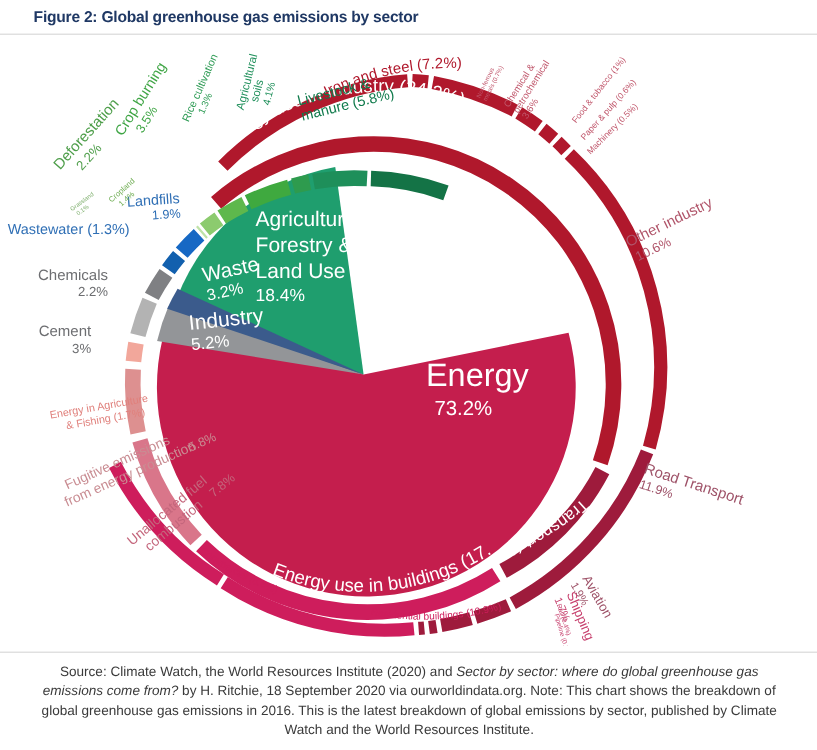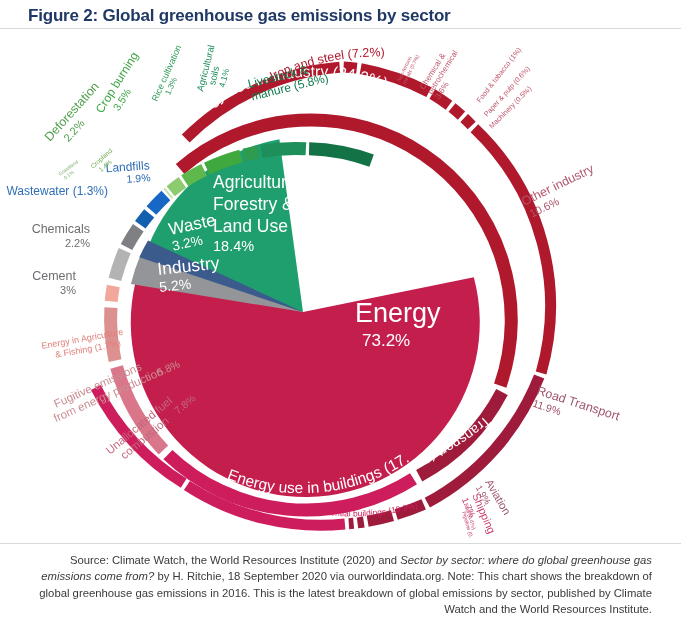--- a/index.html
+++ b/index.html
@@ -8,21 +8,21 @@
     width:681px;height:625px;
     background:#ffffff;
     font-family:"Liberation Sans", sans-serif;
     color:#333;
     overflow:hidden;
     position:relative;
   }
   .figure-title{
     position:absolute;
     left:28px; top:6px;
-    font-size:17px;
+    font-size:13px;
     font-weight:bold;
     color:#1F3864;
     letter-spacing:-0.2px;
     white-space:nowrap;
   }
   .title-rule{
     position:absolute;
     left:0; top:28px; width:681px; height:1px;
     background:#d9d9d9;
   }
@@ -37,21 +37,21 @@
     position:absolute;
     left:0; top:543px; width:681px; height:1px;
     background:#d9d9d9;
   }
   .source-note{
     position:absolute;
     left:30px; top:552px; width:622px;
     font-size:11.3px;
     line-height:1.45;
     color:#3a3a3a;
-    text-align:right;
+    text-align:center;
   }
   .source-note i{font-style:italic;}
 </style>
 </head>
 <body>
 
 <div class="figure-title">Figure 2: Global greenhouse gas emissions by sector</div>
 <div class="title-rule"></div>
 
 <div class="chart-area">

